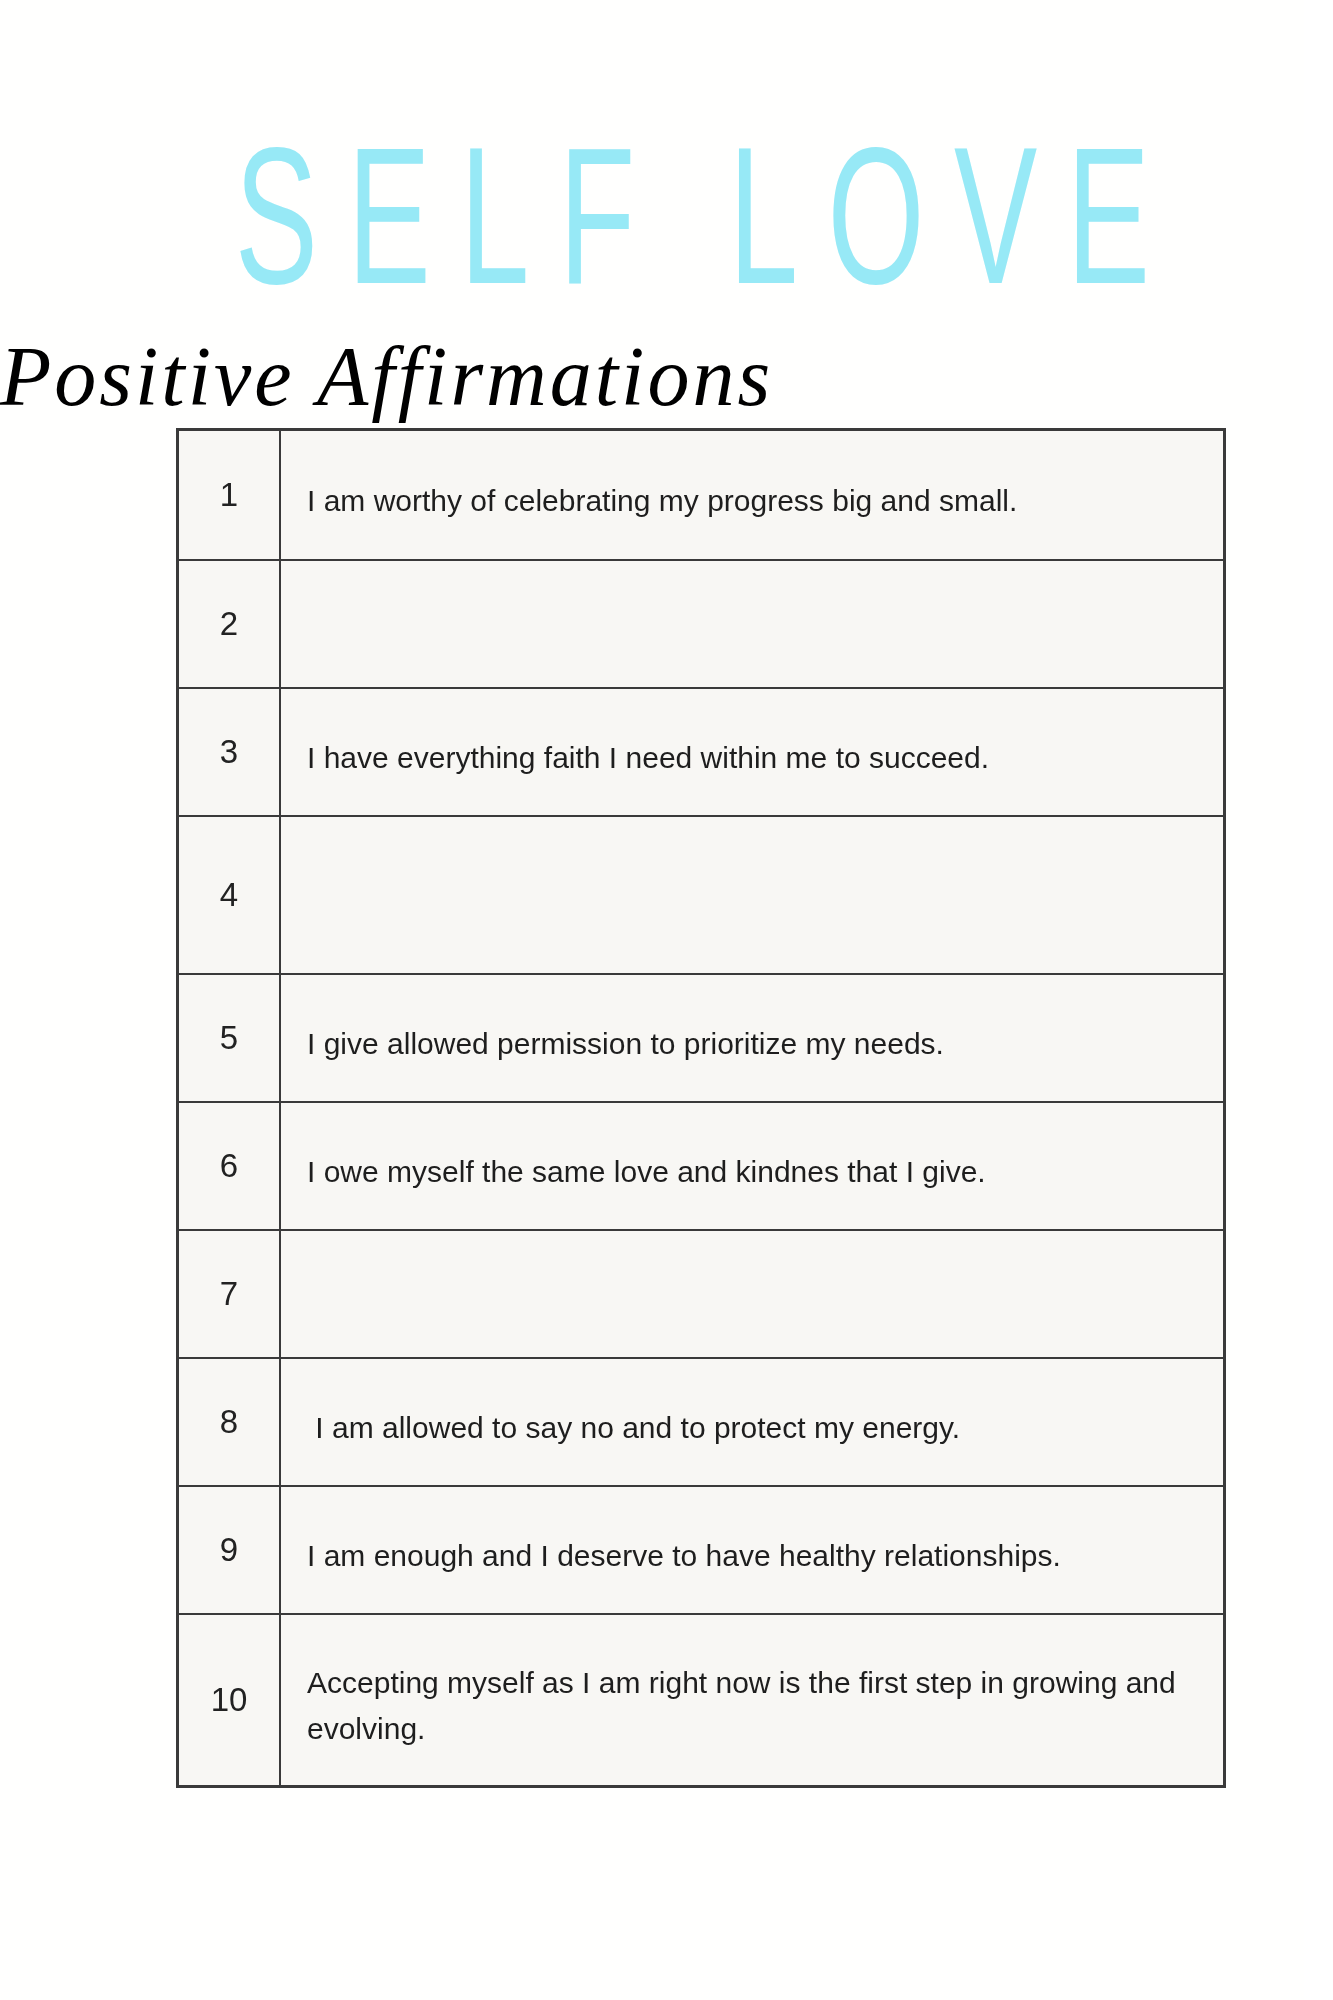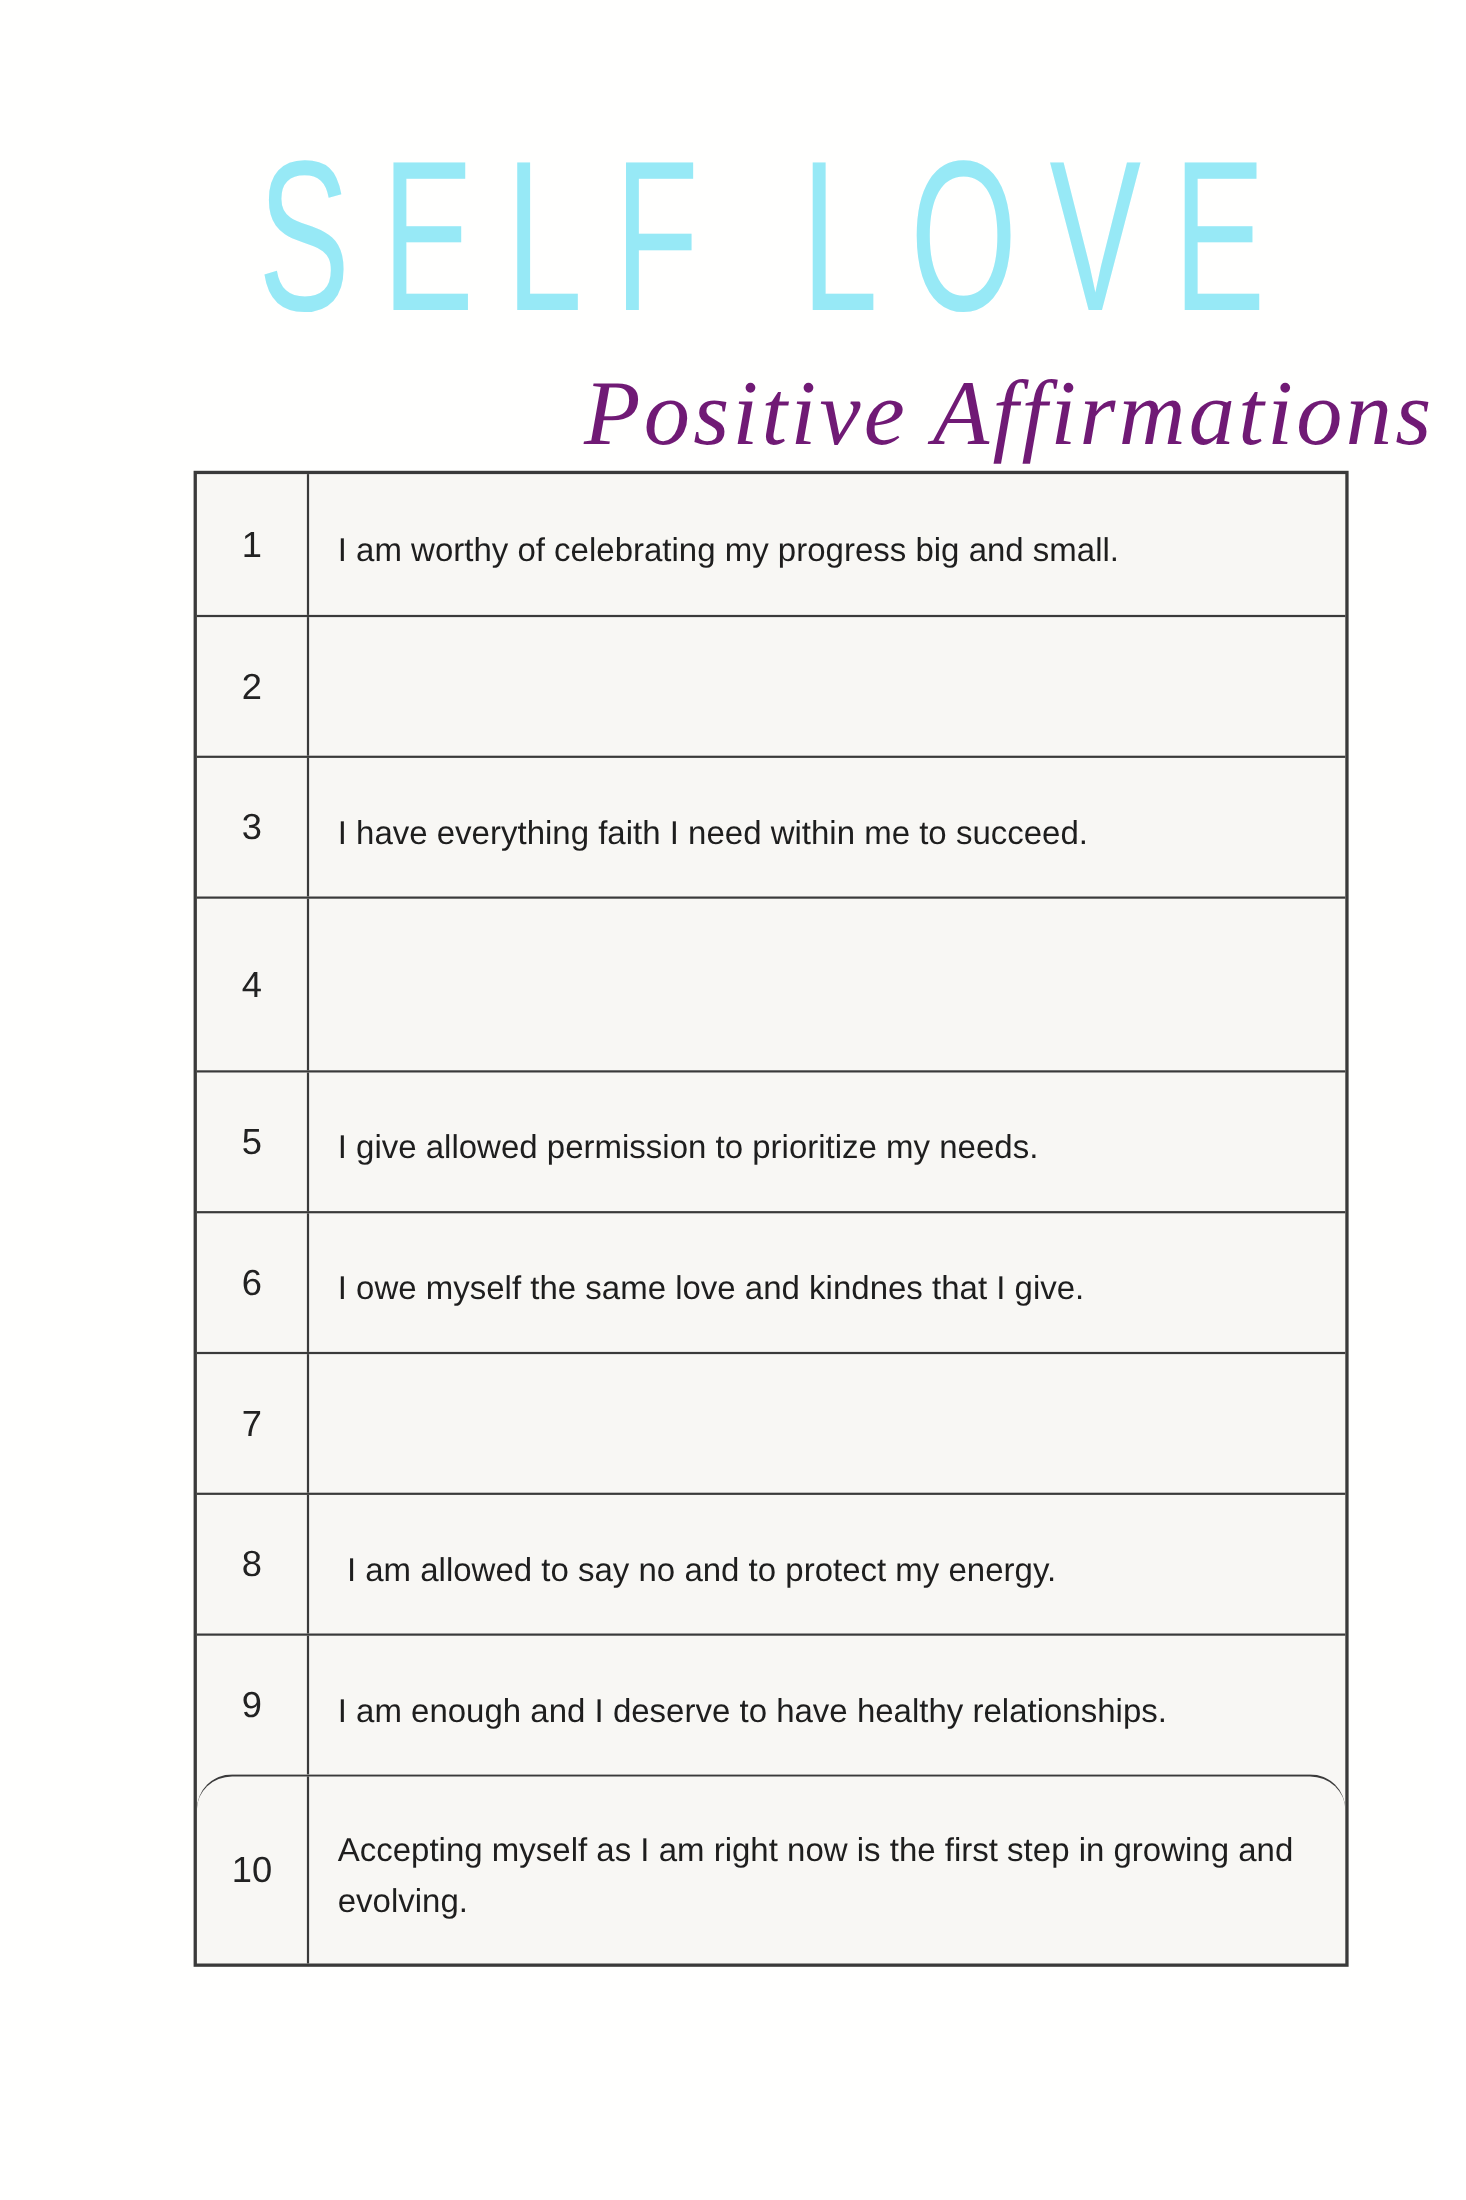--- a/index.html
+++ b/index.html
@@ -28,27 +28,27 @@
     transform:scaleX(0.64);
     transform-origin:50% 0;
     z-index:1;
   }
   .subtitle{
     position:absolute;
     top:328px;
     left:0;
     width:100%;
     margin:0;
-    text-align:right;
+    text-align:left;
     font-family:"Liberation Serif",serif;
     font-style:italic;
     font-weight:400;
     font-size:84px;
     letter-spacing:3px;
-    color:#701a75;
+    color:#000000;
     z-index:2;
     white-space:nowrap;
   }
   
   .aff-table{
     position:absolute;
     left:176px;
     top:428px;
     width:1050px;
     background:#f8f7f4;
@@ -57,21 +57,21 @@
     z-index:3;
   }
   .row{
     display:flex;
     min-height:128px;
     border-top:2px solid #3a3a3a;
     box-sizing:border-box;
   }
   .row:first-child{border-top:none;}
   .row:nth-child(4){min-height:158px;}
-  .row:nth-child(10){min-height:172px;border-radius:32px;}
+  .row:nth-child(10){min-height:172px;}
   .num-cell{
     flex:0 0 102px;
     border-right:2px solid #3a3a3a;
     display:flex;
     align-items:center;
     justify-content:center;
     font-size:33px;
     color:#222222;
     box-sizing:border-box;
   }

